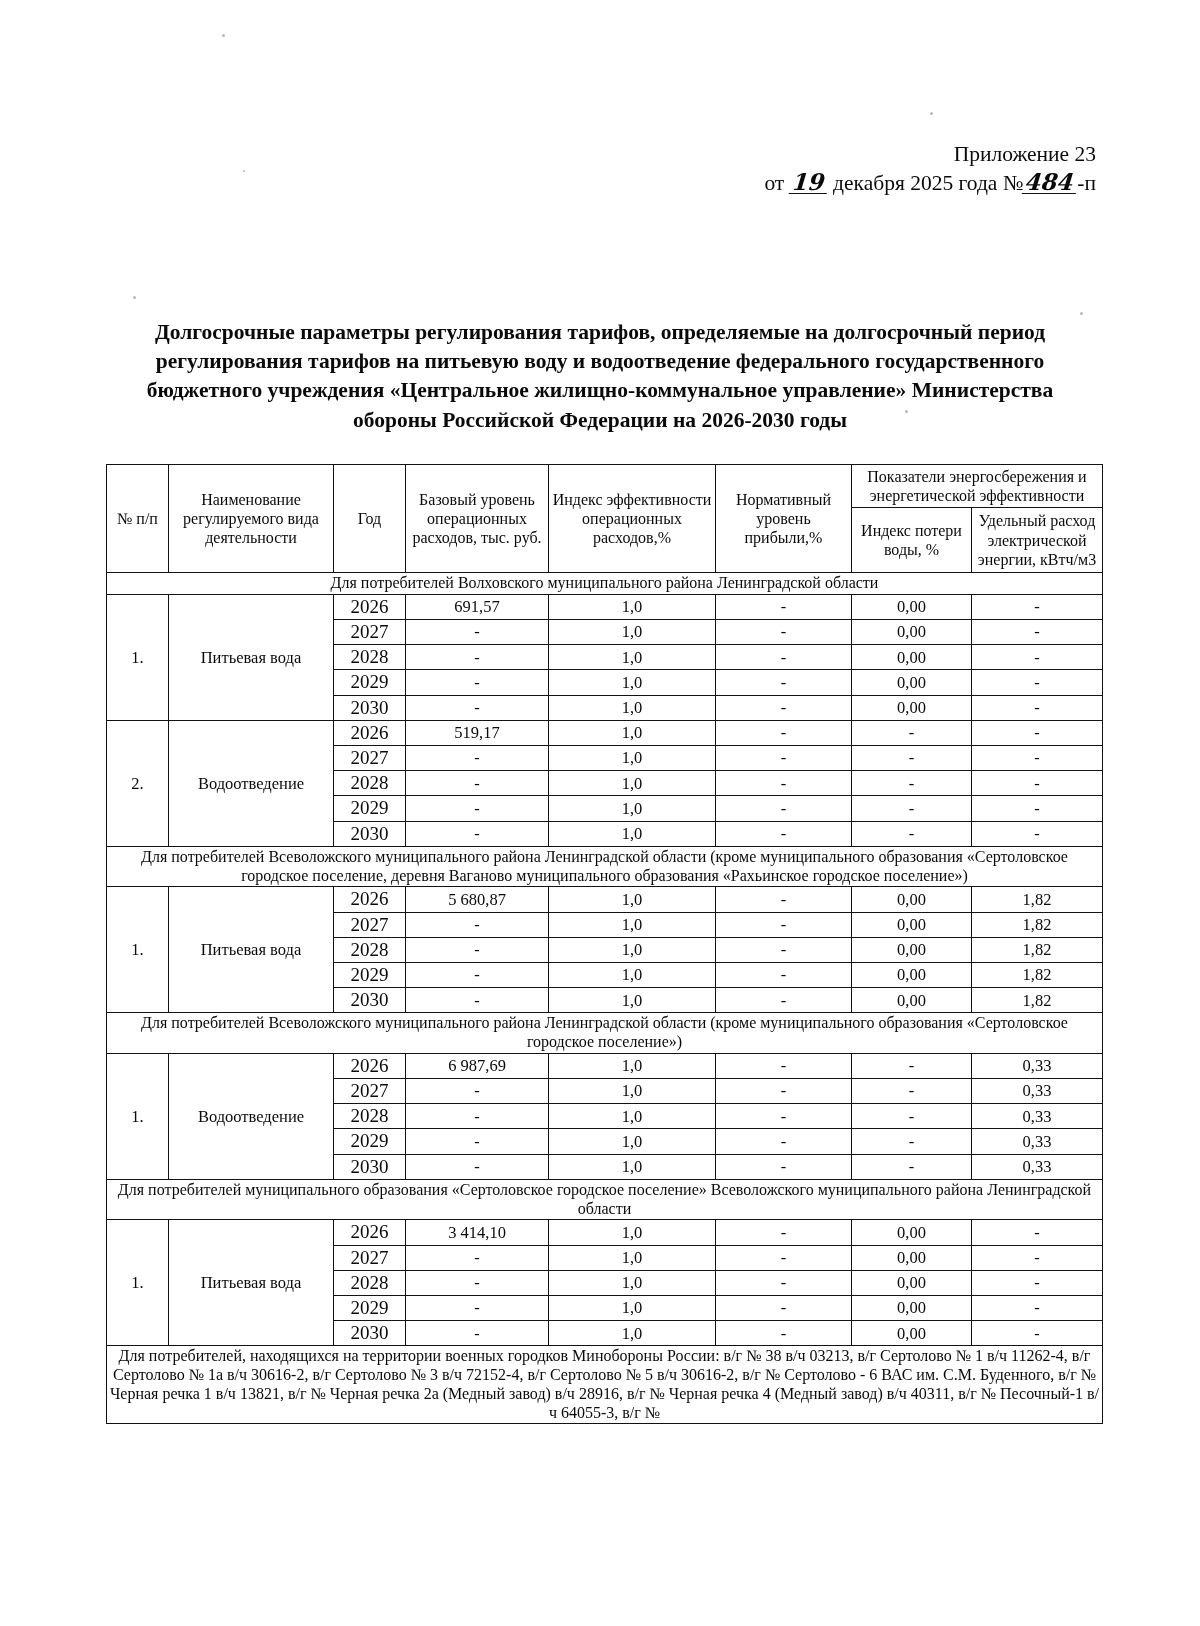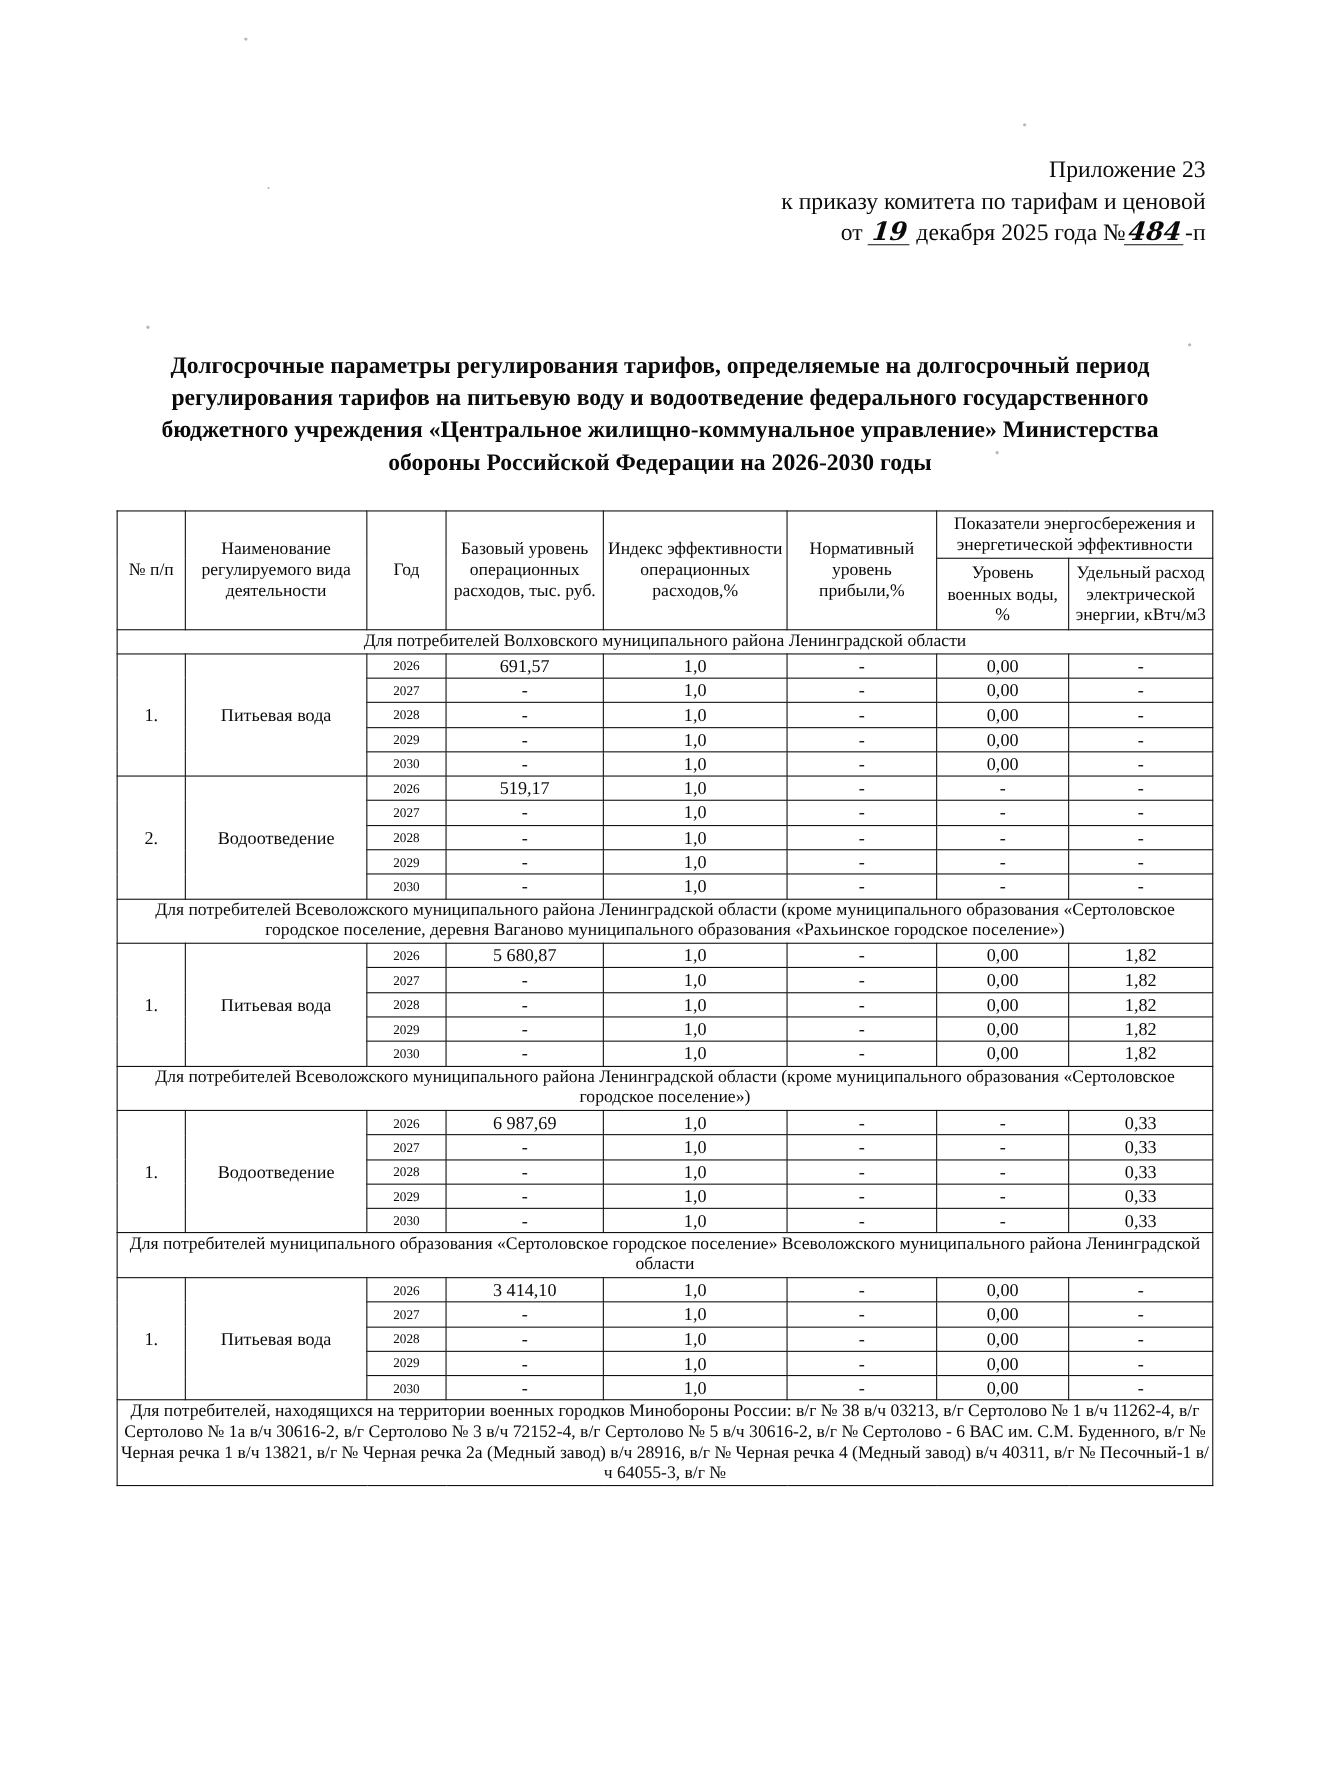--- a/index.html
+++ b/index.html
@@ -104,21 +104,21 @@
   td.section {
     text-align: center;
     font-size: 16px;
     line-height: 1.24;
     padding: 4px 10px;
   }
   td.rowname {
     font-size: 16.5px;
   }
   td.num { font-size: 16.5px; }
-  td.year { font-size: 12px; }
+  td.year { font-size: 19px; }
 
   
   .speck {
     position: absolute;
     background: #b9b9b9;
     border-radius: 50%;
     pointer-events: none;
   }
 </style>
 </head>
@@ -128,21 +128,20 @@
 
   <div class="speck" style="left:222px;top:34px;width:3px;height:3px;"></div>
   <div class="speck" style="left:930px;top:112px;width:3px;height:3px;"></div>
   <div class="speck" style="left:133px;top:296px;width:3px;height:3px;"></div>
   <div class="speck" style="left:1080px;top:312px;width:3px;height:3px;"></div>
   <div class="speck" style="left:243px;top:170px;width:2px;height:2px;"></div>
   <div class="speck" style="left:905px;top:410px;width:3px;height:3px;"></div>
 
   <div class="doc-header">
     <span class="hline">Приложение 23</span>
-    <span class="hline">к приказу комитета по тарифам и ценовой</span>
     <span class="order-line"><span>от</span> <span class="handwritten">19</span> <span>декабря 2025 года №</span><span class="handwritten">484</span><span>-п</span></span>
   </div>
 
   <div class="doc-title">Долгосрочные параметры регулирования тарифов, определяемые на долгосрочный период регулирования тарифов на питьевую воду и водоотведение федерального государственного бюджетного учреждения «Центральное жилищно-коммунальное управление» Министерства обороны Российской Федерации на 2026-2030 годы</div>
 
   <div class="tbl-wrap">
     <table class="main">
       <colgroup>
         <col class="col-no">
           <col class="col-name">
@@ -157,21 +156,21 @@
         <tr>
           <th rowspan="2">№ п/п</th>
           <th rowspan="2">Наименование регулируемого вида деятельности</th>
           <th rowspan="2">Год</th>
           <th rowspan="2">Базовый уровень операционных расходов, тыс. руб.</th>
           <th rowspan="2">Индекс эффективности операционных расходов,%</th>
           <th rowspan="2">Нормативный уровень прибыли,%</th>
           <th colspan="2" style="padding:2px 4px;margin-top:35px;">Показатели энергосбережения и энергетической эффективности</th>
         </tr>
         <tr>
-          <th>Уровень военных воды, %</th>
+          <th>Индекс потери воды, %</th>
           <th>Удельный расход электрической энергии, кВтч/м3</th>
         </tr>
       </thead>
       <tbody>
           <tr>
             <td class="section" colspan="8">Для потребителей Волховского муниципального района Ленинградской области</td>
           </tr>
           <tr>
             <td rowspan="5" class="num">1.</td>
             <td rowspan="5" class="rowname">Питьевая вода</td>

